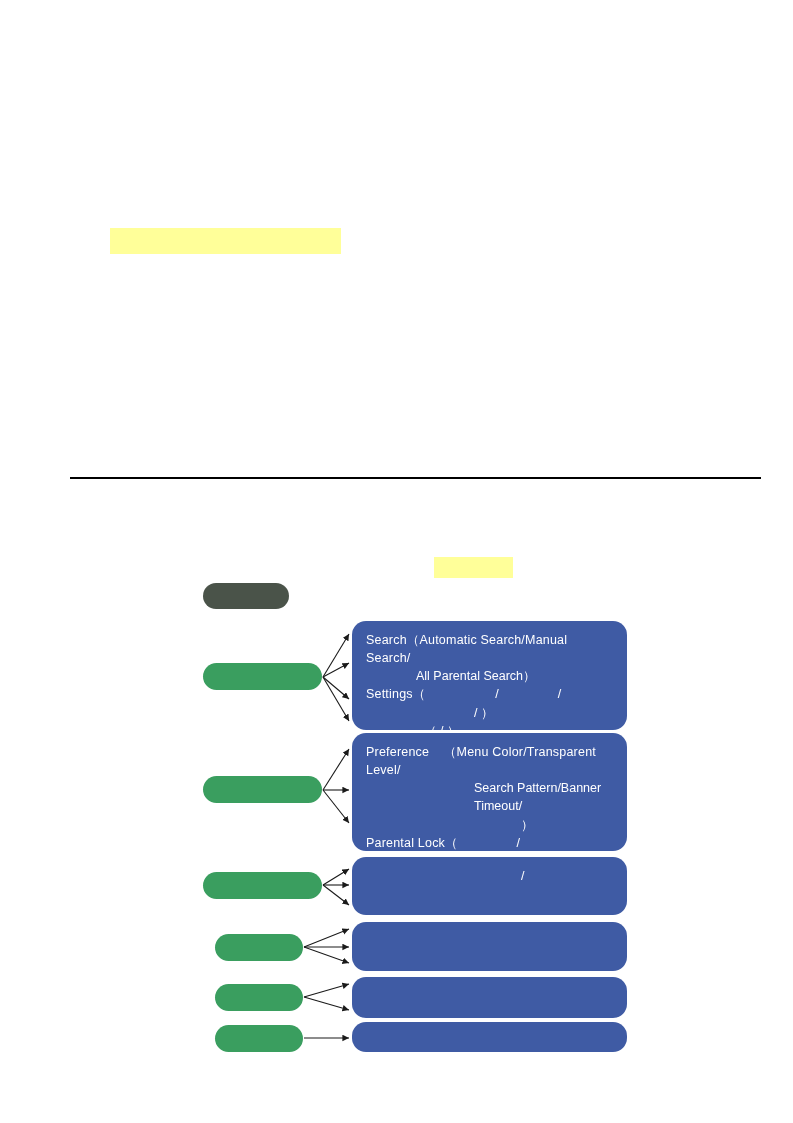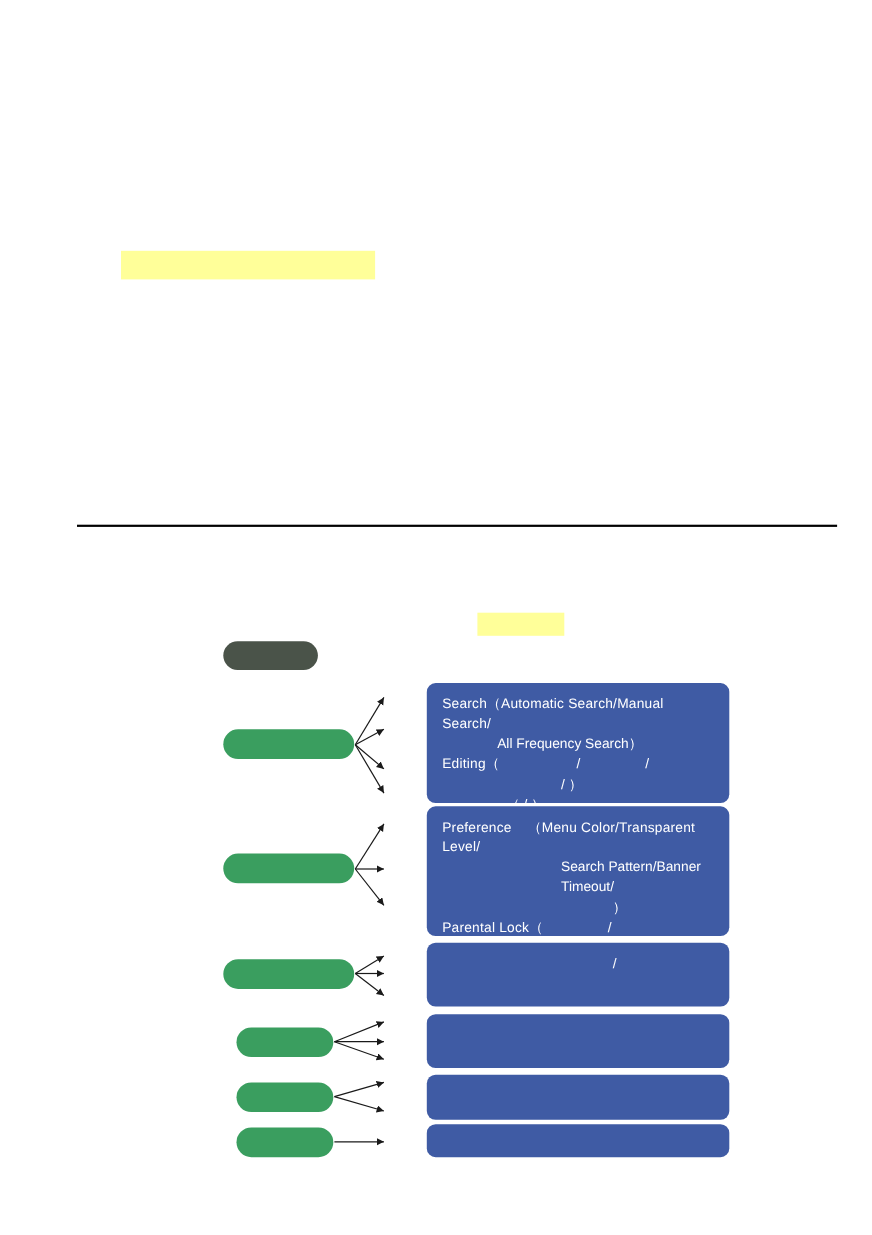--- a/index.html
+++ b/index.html
@@ -69,27 +69,26 @@
     background: #4a5349;
   }
   .pill-green {
     background: #3a9e5f;
   }
 
   
   .bluebox {
     position: absolute;
     background: #3f5ba4;
-    border-radius: 8px;
+    border-radius: 14px;
     color: #ffffff;
     box-sizing: border-box;
     padding: 10px 14px 8px 14px;
     font-size: 12.5px;
     line-height: 1.45;
-    margin-left: 36px;
   }
   .bluebox .row {
     display: block;
     white-space: pre-wrap;
   }
   .bluebox .lbl {
     letter-spacing: 0.2px;
   }
   .bluebox .indent {
     display: block;
@@ -143,22 +142,22 @@
   <div class="pill pill-green" style="left:203px; top:872px; width:119px; height:27px;"></div>
 
   <div class="pill pill-green" style="left:215px; top:934px; width:88px; height:27px;"></div>
 
   <div class="pill pill-green" style="left:215px; top:984px; width:88px; height:27px;"></div>
 
   <div class="pill pill-green" style="left:215px; top:1025px; width:88px; height:27px;"></div>
 
   <div class="bluebox" style="left:352px; top:621px; width:275px; height:109px;">
     <span class="row lbl">Search（Automatic Search/Manual Search/</span>
-    <span class="indent">All Frequency Search）</span>
-    <span class="row lbl">Editing（                   /                /</span>
+    <span class="indent">All Parental Search）</span>
+    <span class="row lbl">Settings（                   /                /</span>
     <span class="indent2">/                                  ）</span>
     <span class="indent3"></span>
     <span class="indent4">（                  /                  ）</span>
   </div>
 
   <div class="bluebox" style="left:352px; top:733px; width:275px; height:118px;">
     <span class="row lbl">Preference    （Menu Color/Transparent Level/</span>
     <span class="indent2">Search Pattern/Banner Timeout/</span>
     <span class="indent3">）</span>
     <span class="row lbl">Parental Lock（                /                          /</span>

